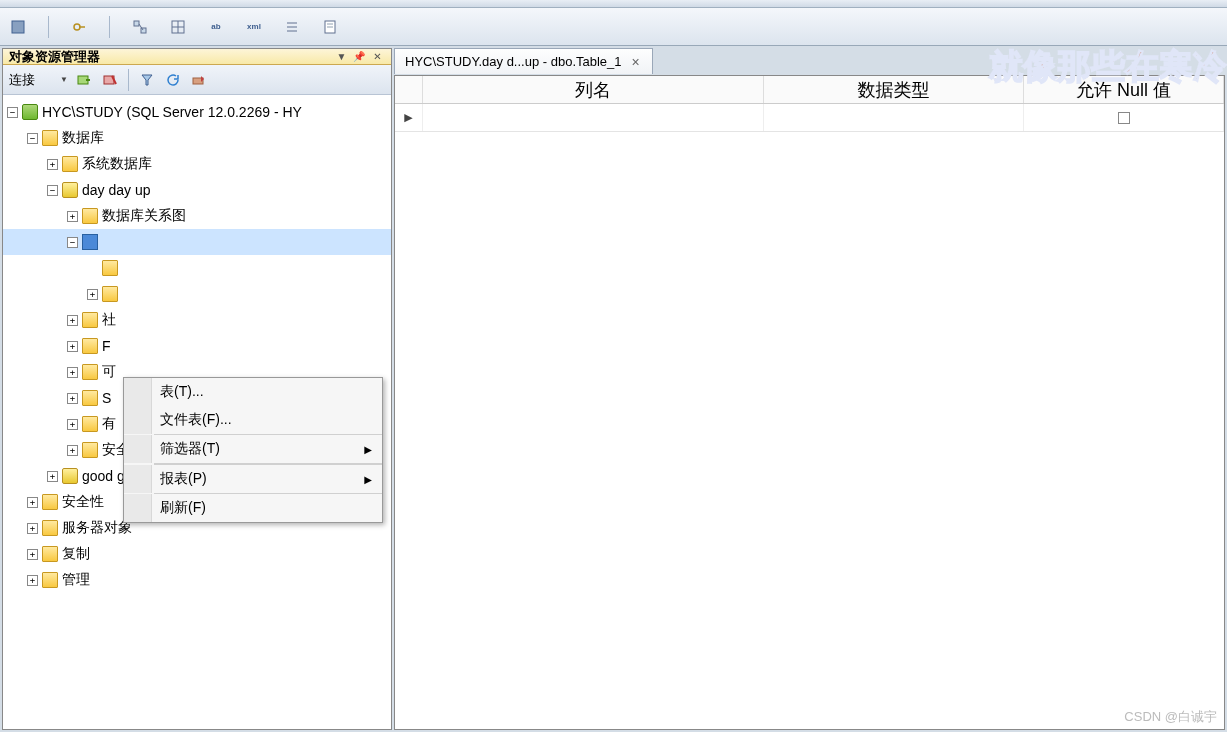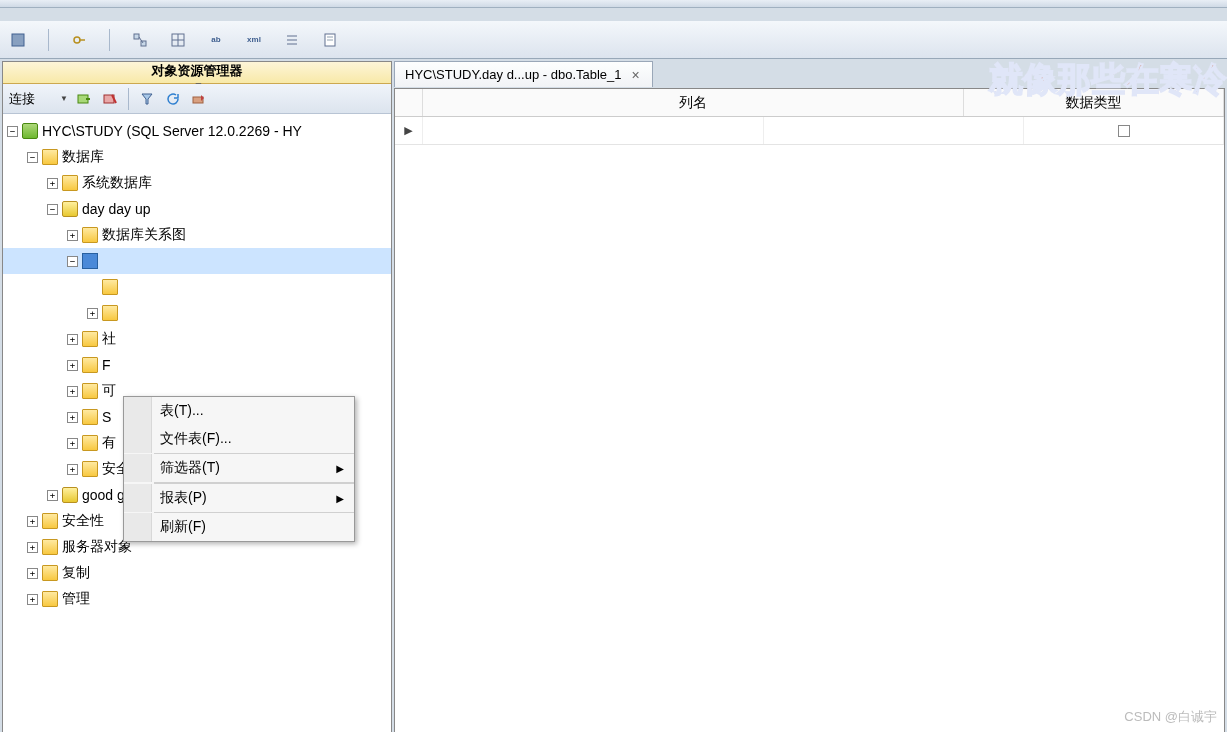--- a/index.html
+++ b/index.html
@@ -1,60 +1,60 @@
 <!DOCTYPE html>
 <html><head>
 <meta charset="utf-8">
 <style>
 * { box-sizing: border-box; margin: 0; padding: 0; font-family: "Microsoft YaHei", Arial, sans-serif; }
 body { background: #d4dde6; font-size: 13px; overflow: hidden; width: 1227px; height: 732px; position: relative; }
 
 .toolbar-bg { background: linear-gradient(#e8eef5, #d0dae6); height: 8px; border-bottom: 1px solid #a0b0c0; }
-.main-toolbar { background: linear-gradient(#f4f7fb, #dce4ee); height: 38px; border-bottom: 1px solid #98a8b8; display: flex; align-items: center; padding: 0 8px; gap: 18px; margin-top: 13px; }
+.main-toolbar { background: linear-gradient(#f4f7fb, #dce4ee); height: 38px; border-bottom: 1px solid #98a8b8; display: flex; align-items: center; padding: 0 8px; gap: 18px; }
 .tb-icon { width: 20px; height: 20px; display: inline-flex; align-items: center; justify-content: center; cursor: pointer; border: 1px solid transparent; border-radius: 2px; }
 .tb-sep { width: 1px; height: 22px; background: #a8b8cc; margin: 0 2px; }
 
 .workspace { display: flex; height: 686px; background: #d4dde6; }
 
 .panel { width: 390px; background: #fff; border: 1px solid #888; display: flex; flex-direction: column; margin: 2px 0 2px 2px; }
-.panel-titlebar { background: linear-gradient(#fdf5d8, #f8e9a8); height: 22px; display: flex; align-items: center; padding: 0 6px; border-bottom: 1px solid #cca850; font-size: 13px; flex-direction: column; }
+.panel-titlebar { background: linear-gradient(#fdf5d8, #f8e9a8); height: 16px; display: flex; align-items: center; padding: 0 6px; border-bottom: 1px solid #cca850; font-size: 13px; }
 .panel-title { font-weight: bold; flex: 1; }
 .panel-tbtn { width: 15px; height: 15px; margin-left: 3px; cursor: pointer; display: flex; align-items: center; justify-content: center; font-size: 10px; color: #555; }
 
 .panel-toolbar { background: linear-gradient(#f0f4fa, #dce4ee); height: 30px; display: flex; align-items: center; padding: 0 6px; gap: 6px; border-bottom: 1px solid #b8c4d4; font-size: 13px; }
 .panel-toolbar .lbl { margin-right: 18px; }
 .dd-arrow { font-size: 8px; margin-left: 1px; color: #444; }
 
 .tree { flex: 1; background: #fff; padding: 4px 0 0 0; overflow: hidden; position: relative; font-size: 14px; }
 .tree-row { display: flex; align-items: center; height: 26px; white-space: nowrap; }
 .tree-row.selected { background: #cce4ff; }
 .toggle { width: 11px; height: 11px; border: 1px solid #888; display: inline-flex; align-items: center; justify-content: center; font-size: 9px; line-height: 1; margin-right: 4px; cursor: pointer; background: #fff; font-family: monospace; }
 .toggle.empty { border: none; }
 .ticon { width: 16px; height: 16px; margin-right: 4px; display: inline-block; }
 .folder { background: linear-gradient(#ffe9a0, #f8c840); border: 1px solid #c89820; border-radius: 1px; }
 .db-yellow { background: linear-gradient(#fff09e, #e8c830); border: 1px solid #b89020; border-radius: 2px; }
 .db-root { background: linear-gradient(#aed87a, #6eb830); border: 1px solid #488810; border-radius: 2px; }
 .tbl-sel { background: #4a89d8; border: 1px solid #2860a0; }
 
-.context-menu { position: absolute; left: 120px; top: 282px; width: 232px; background: #f6f6f6; border: 1px solid #999; box-shadow: 2px 2px 5px rgba(0,0,0,0.3); z-index: 100; }
+.context-menu { position: absolute; left: 120px; top: 282px; width: 260px; background: #f6f6f6; border: 1px solid #999; box-shadow: 2px 2px 5px rgba(0,0,0,0.3); z-index: 100; }
 .cm-row { display: flex; align-items: center; height: 28px; padding: 0 10px 0 36px; position: relative; cursor: pointer; font-size: 14px; }
 .cm-gutter { position: absolute; left: 0; top: 0; bottom: 0; width: 28px; background: #e9e9e9; border-right: 1px solid #d8d8d8; }
 .cm-sep { height: 1px; background: #d0d0d0; margin-left: 30px; }
 .cm-arrow { margin-left: auto; font-size: 10px; }
 
 .editor { flex: 1; margin: 2px; display: flex; flex-direction: column; position: relative; }
 .subtitle-overlay { position: absolute; top: -4px; right: -2px; font-size: 34px; font-weight: bold; color: #c2410c; -webkit-text-stroke: 1.5px #e0e6f8; z-index: 50; white-space: nowrap; font-family: "Microsoft YaHei"; }
 
 .tab-strip { height: 27px; display: flex; align-items: flex-start; }
 .tab { background: linear-gradient(#fdfefe, #f1f3f6); border: 1px solid #9aa7b8; border-bottom: none; padding: 4px 10px; display: flex; align-items: center; gap: 8px; font-size: 13px; height: 26px; }
 .tab-close { width: 12px; height: 12px; cursor: pointer; font-size: 14px; color: #666; display: flex; align-items: center; justify-content: center;}
 
 .grid-area { flex: 1; background: #fff; border: 1px solid #888; }
 .grid-header { display: flex; height: 28px; border-bottom: 1px solid #ccc; background: #fafafa; }
-.gh-cell { border-right: 1px solid #ddd; display: flex; align-items: center; justify-content: center; font-size: 14px; text-align: right; }
+.gh-cell { border-right: 1px solid #ddd; display: flex; align-items: center; justify-content: center; font-size: 18px; text-align: right; }
 .gh0 { width: 28px; }
 .gh1 { flex: 2; }
 .gh2 { width: 260px; }
 .gh3 { width: 200px; }
 .grid-row { display: flex; height: 28px; border-bottom: 1px solid #e4e4e4; }
 .gr-cell { border-right: 1px solid #eee; display: flex; align-items: center; justify-content: center; }
 .row-marker { font-size: 11px; color: #444; }
 .chk { width: 12px; height: 12px; border: 1px solid #888; background: #fff; }
 
 .watermark { position: absolute; bottom: 6px; right: 10px; color: rgba(120,120,120,0.5); font-size: 13px; z-index: 200; }
@@ -283,20 +283,21 @@
       <div class="tab">
         <span>HYC\STUDY.day d...up - dbo.Table_1</span>
         <span class="tab-close">×</span>
       </div>
     </div>
     <div class="grid-area">
       <div class="grid-header">
         <div class="gh-cell gh0"></div>
         <div class="gh-cell gh1">列名</div>
         <div class="gh-cell gh2">数据类型</div>
+        <div class="gh-cell gh3">允许 Null 值</div>
       </div>
       <div class="grid-row">
         <div class="gr-cell gh0 row-marker">▶</div>
         <div class="gr-cell gh1"></div>
         <div class="gr-cell gh2"></div>
         <div class="gr-cell gh3">
             <span class="chk"></span>
           </div>
       </div>
     </div>

